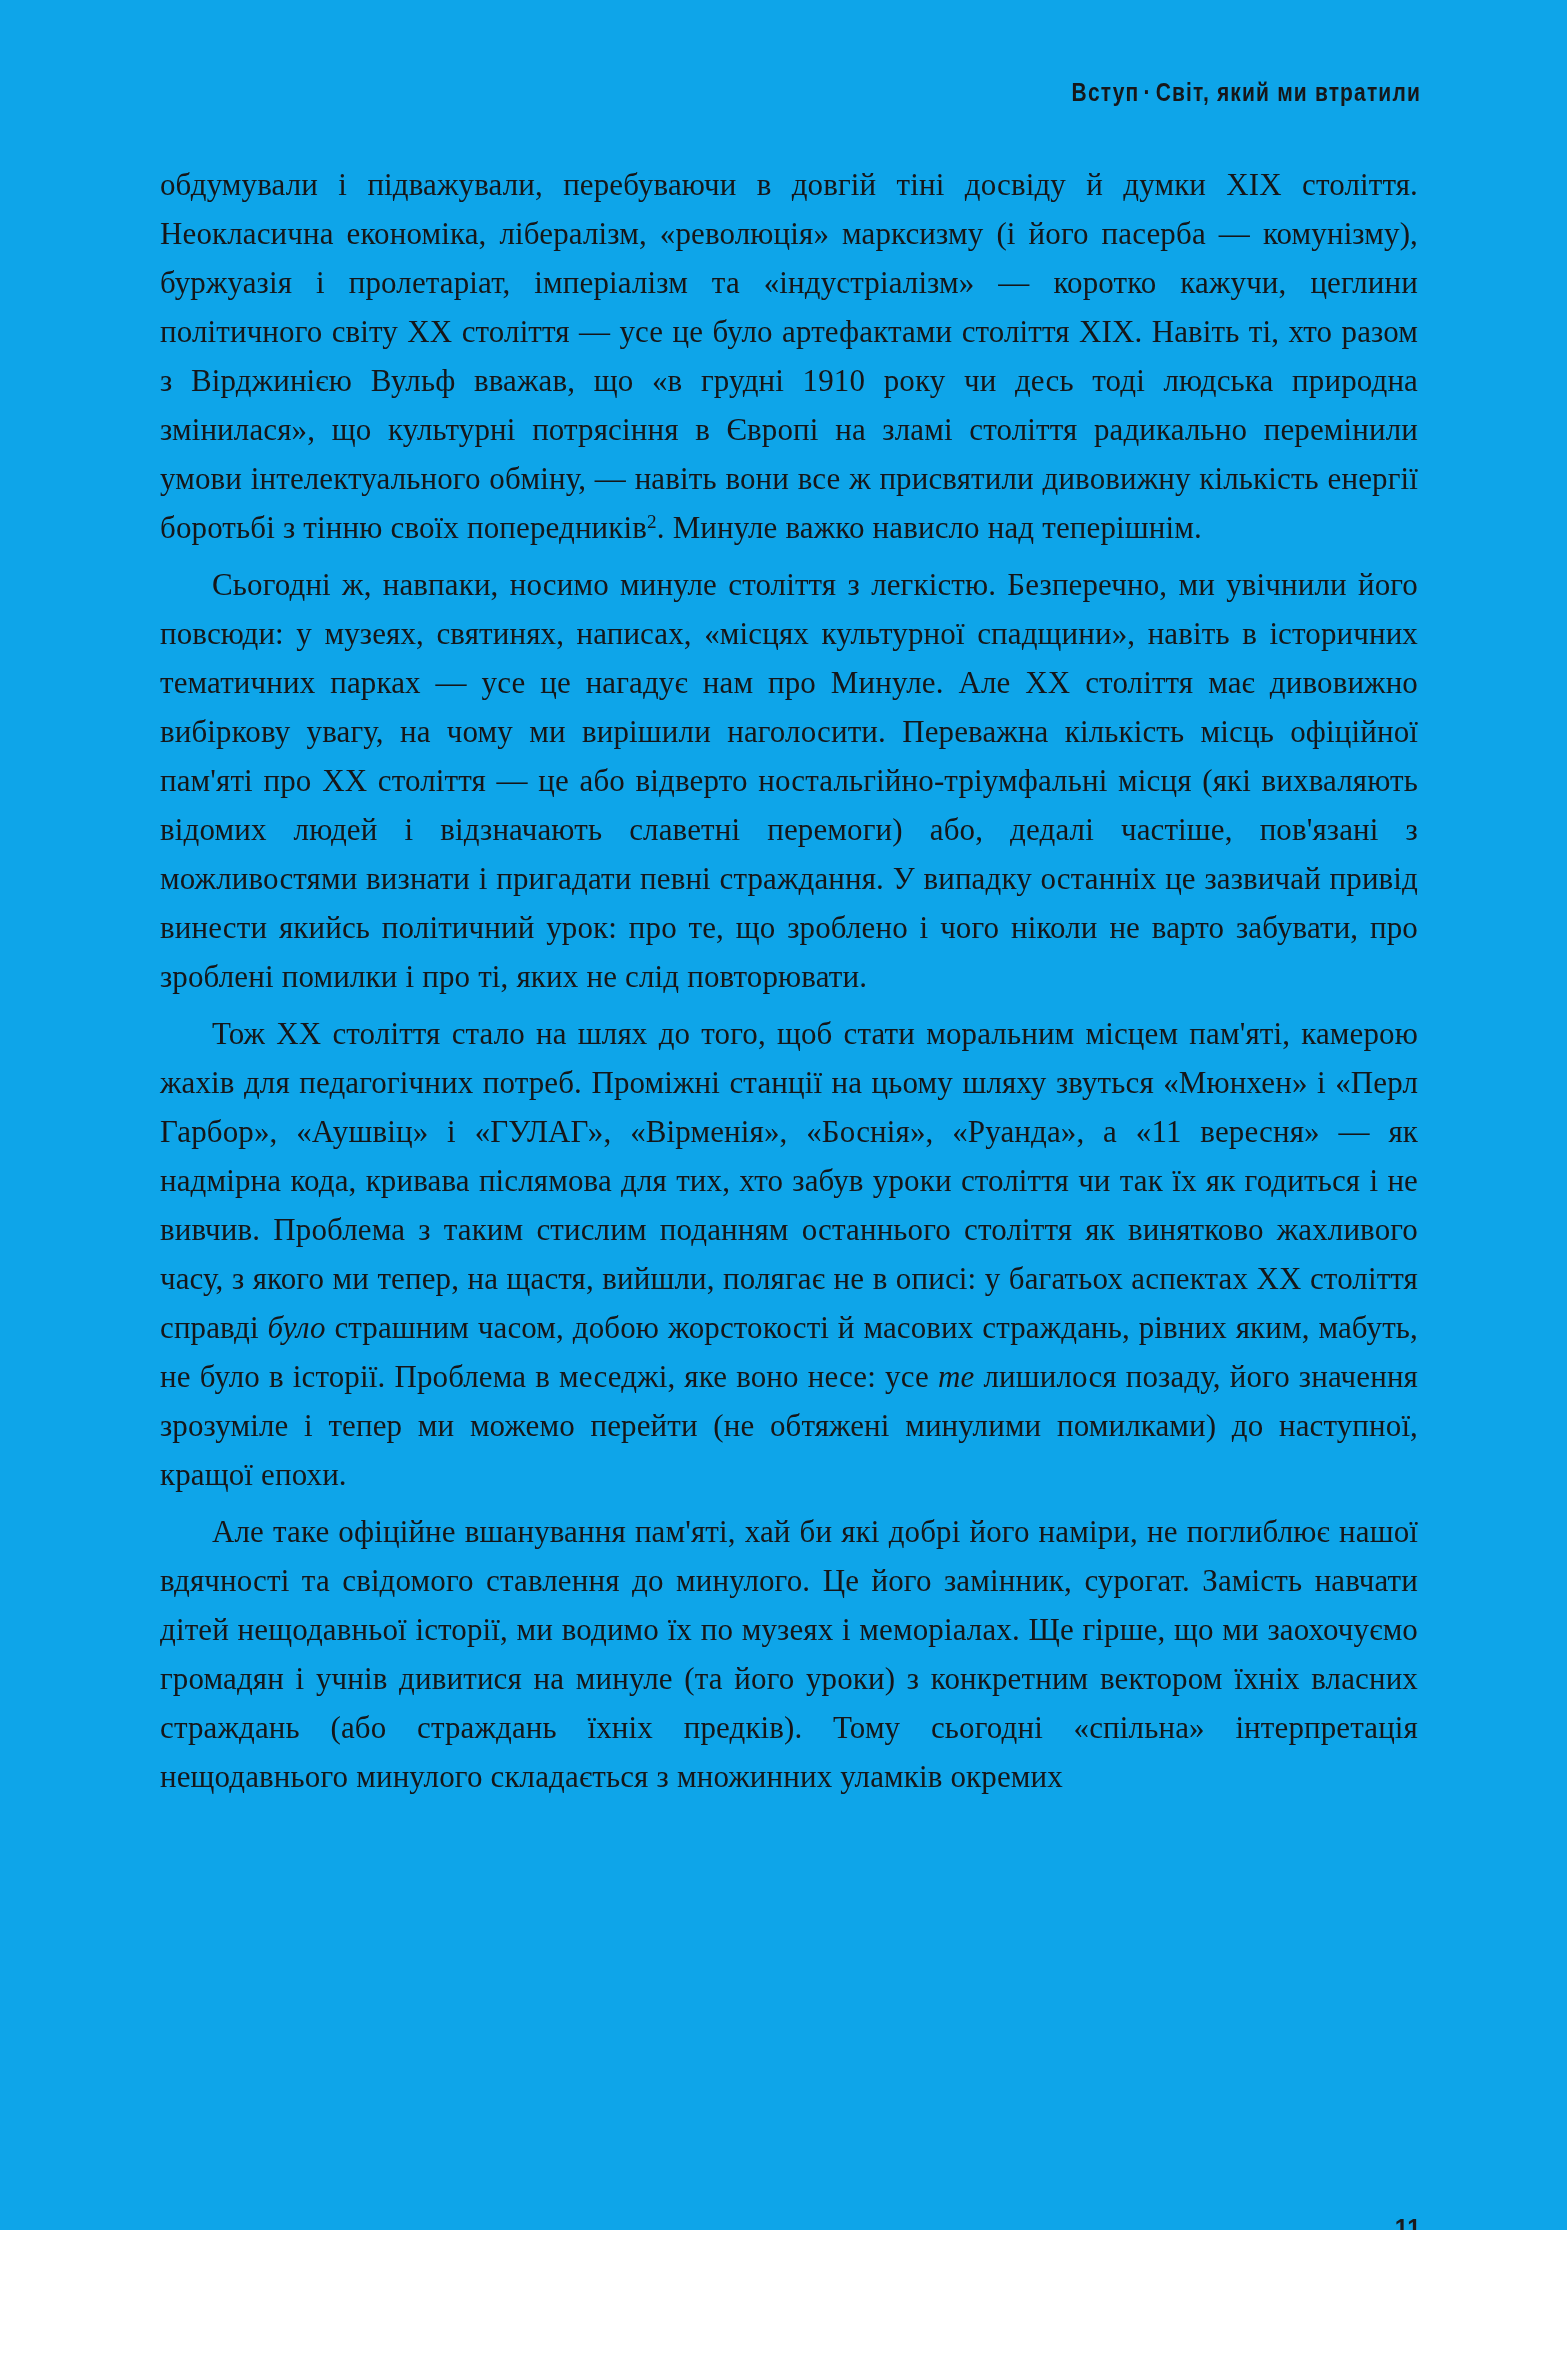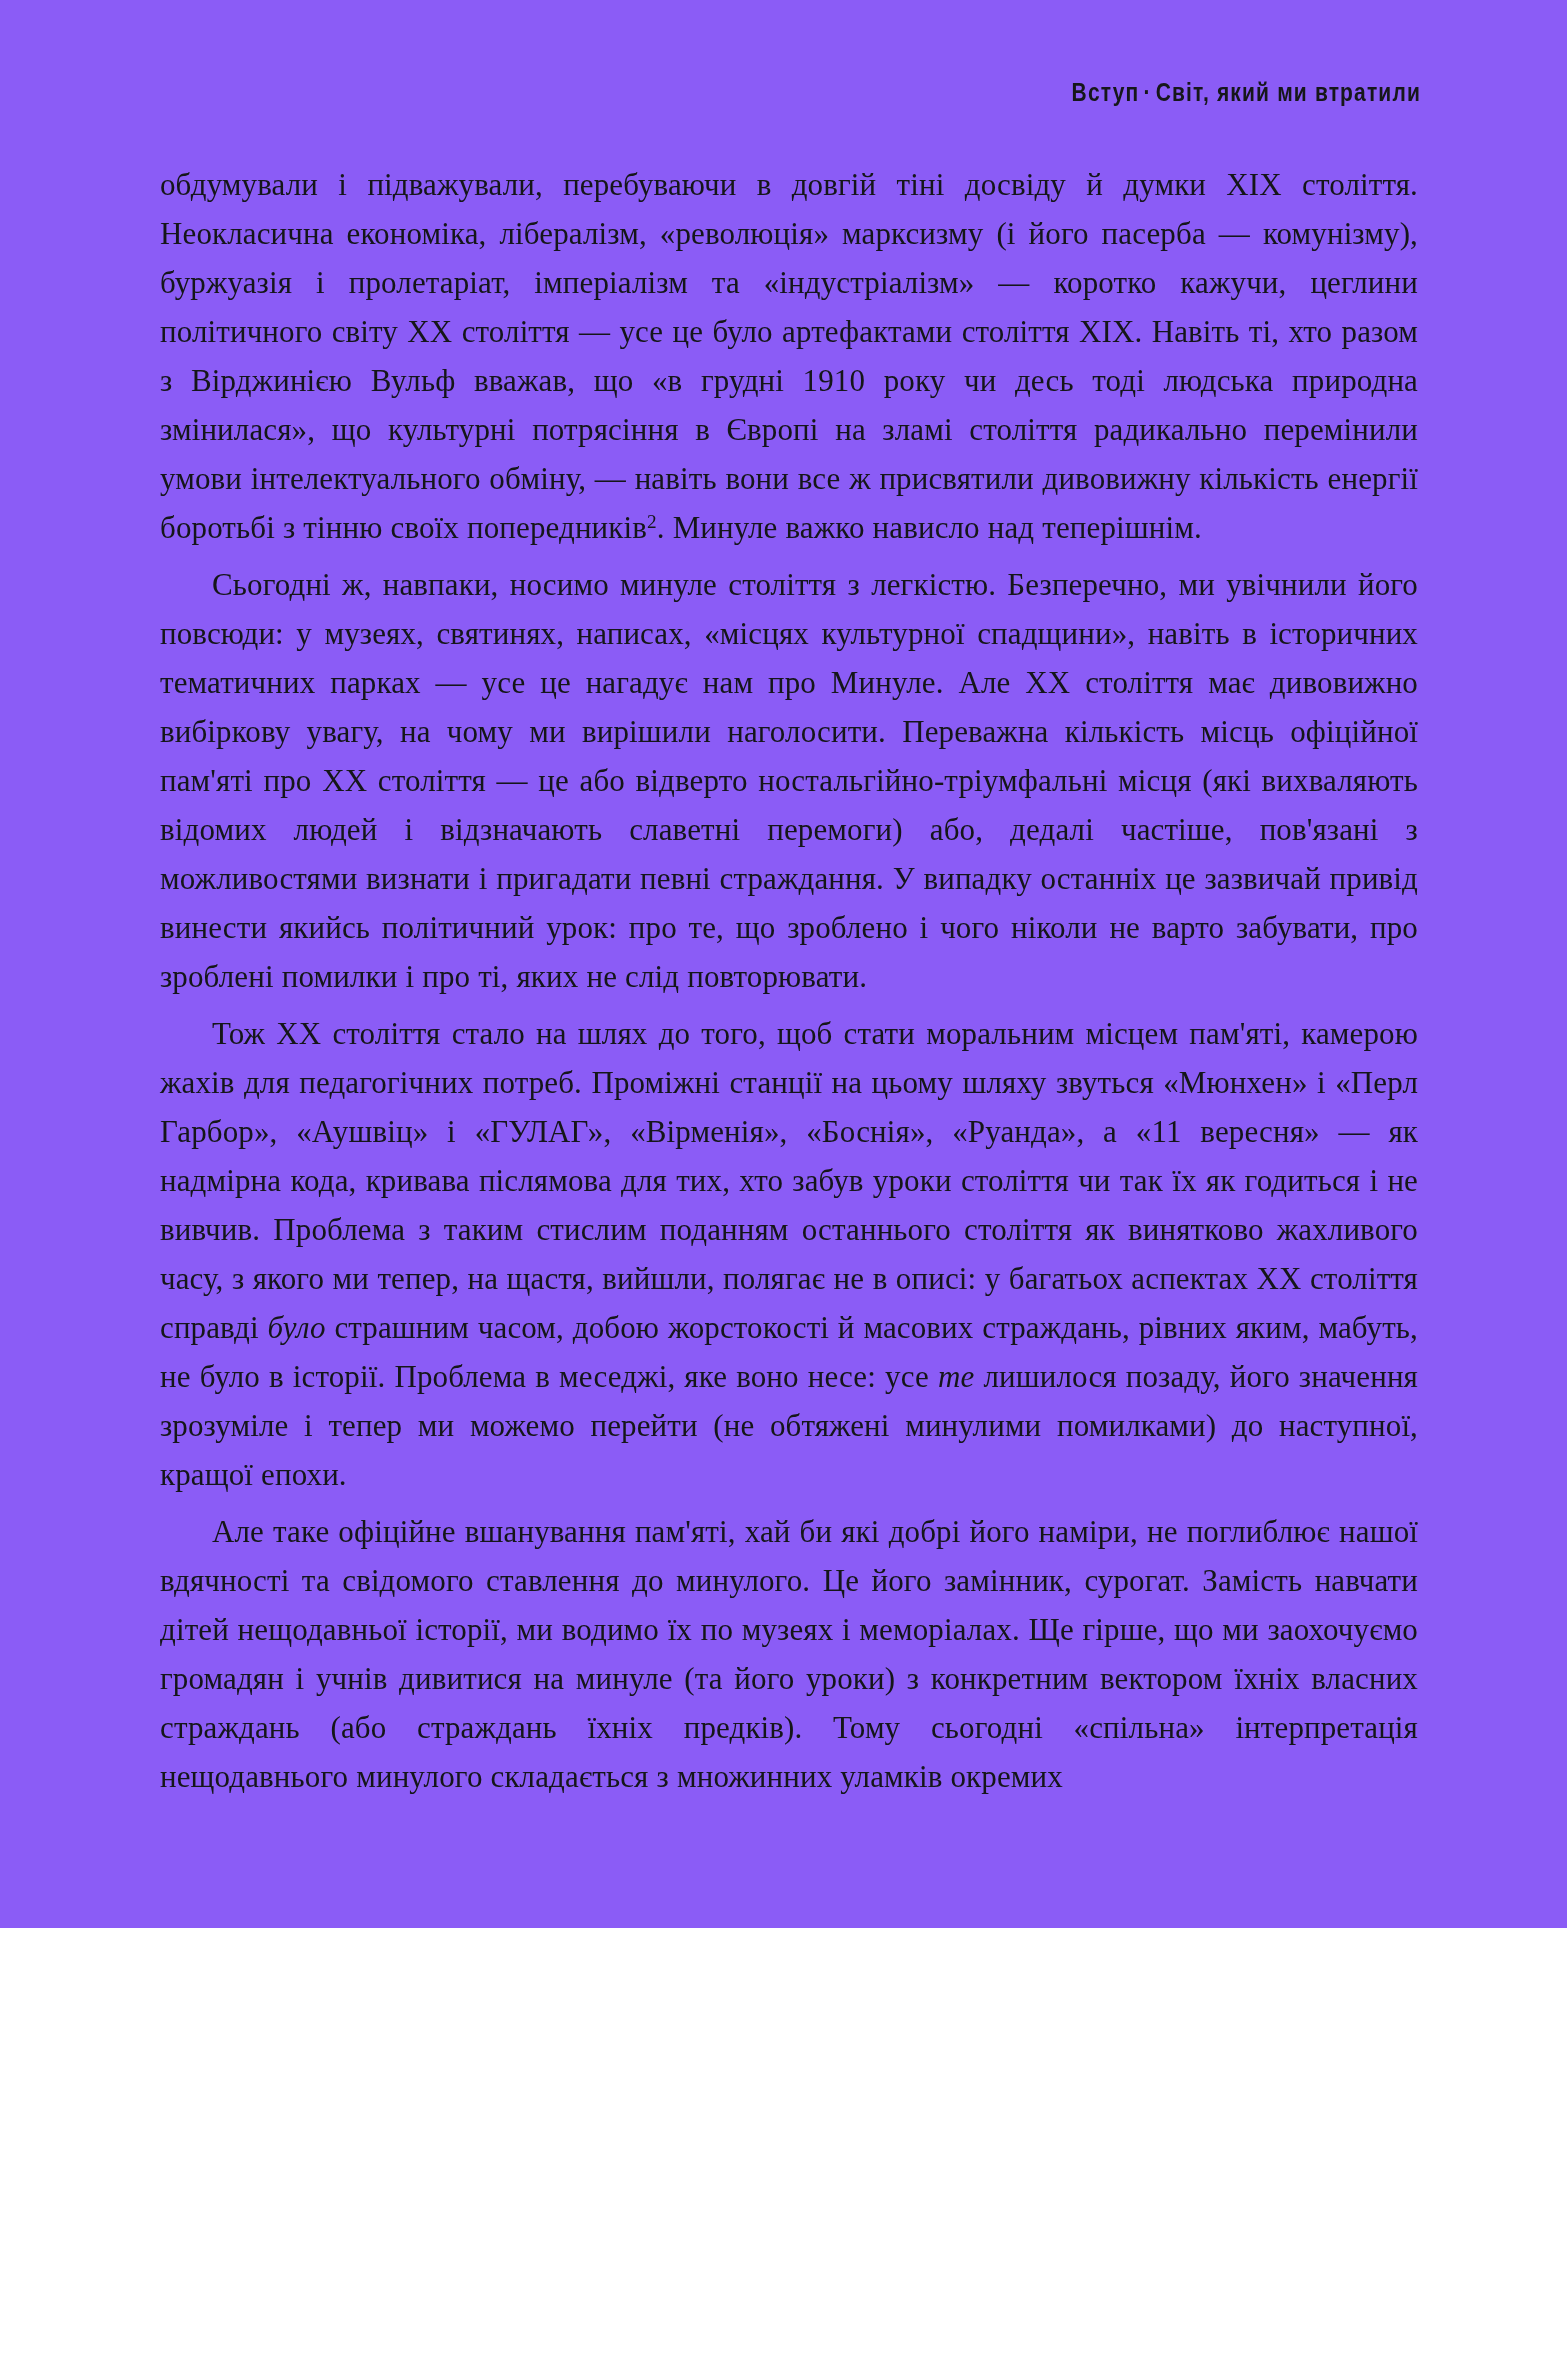--- a/index.html
+++ b/index.html
@@ -5,22 +5,22 @@
 <style>
   html, body {
     margin: 0;
     padding: 0;
     background: #ffffff;
   }
 
   .page {
     position: relative;
     width: 1568px;
-    height: 1928px;
-    background: #8b5cf6;
+    height: 2230px;
+    background: #0ea5e9;
     box-sizing: border-box;
     overflow: hidden;
   }
 
   
   .running-head {
     position: absolute;
     top: 78px;
     left: 147px;
     right: 147px;

